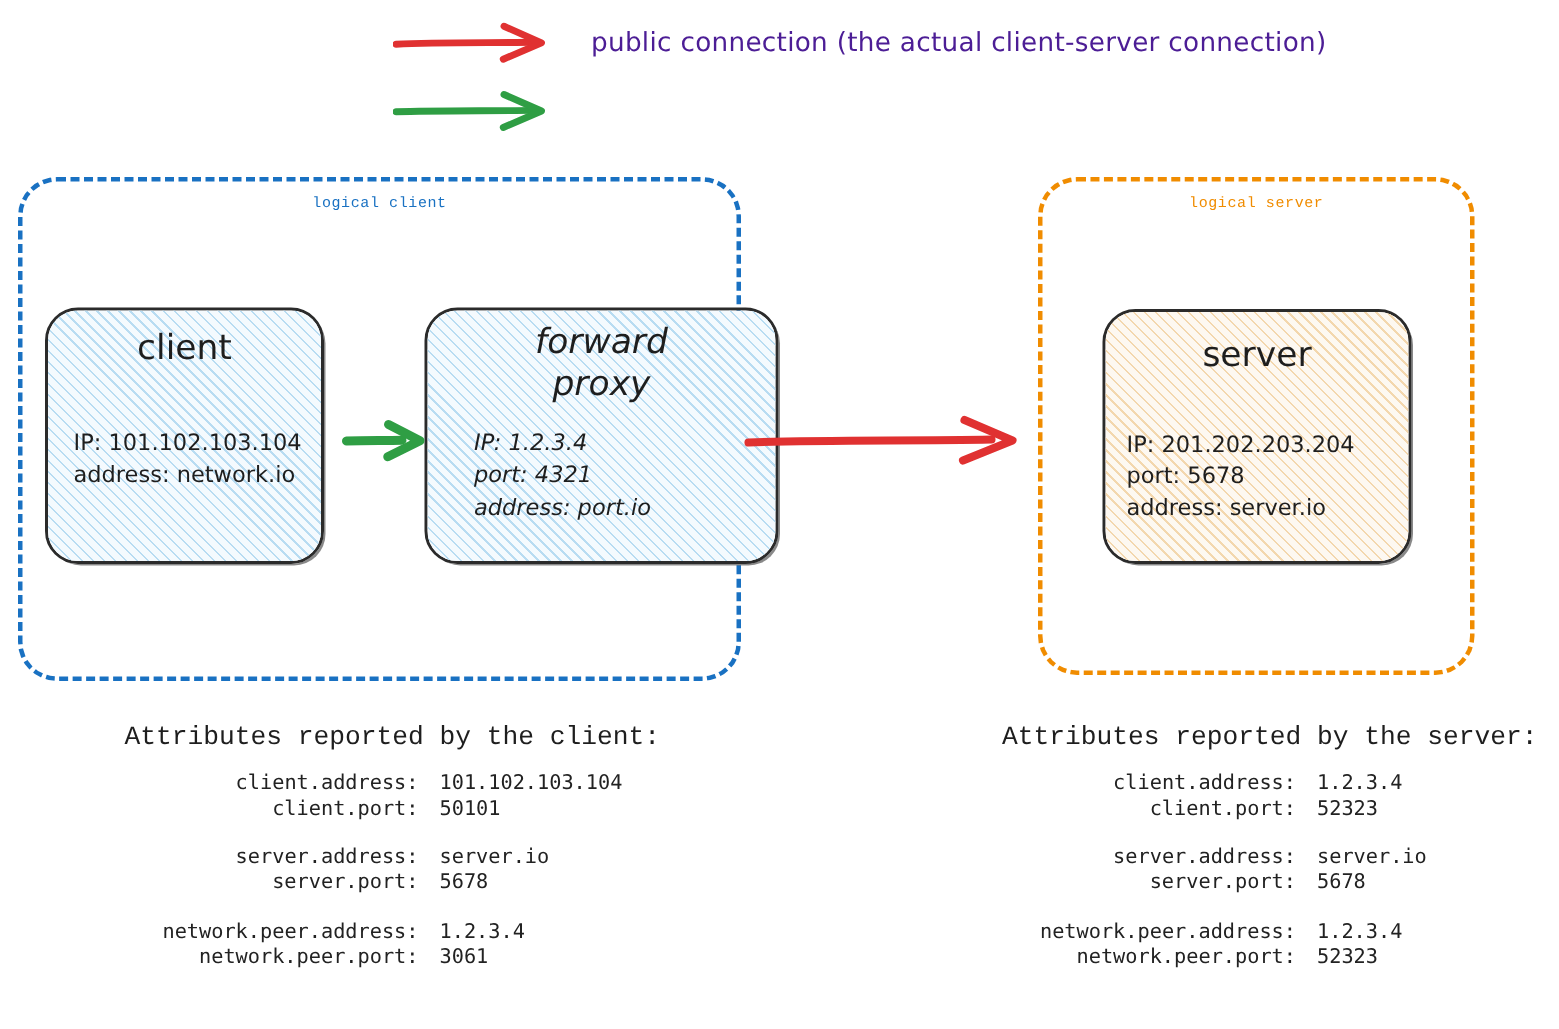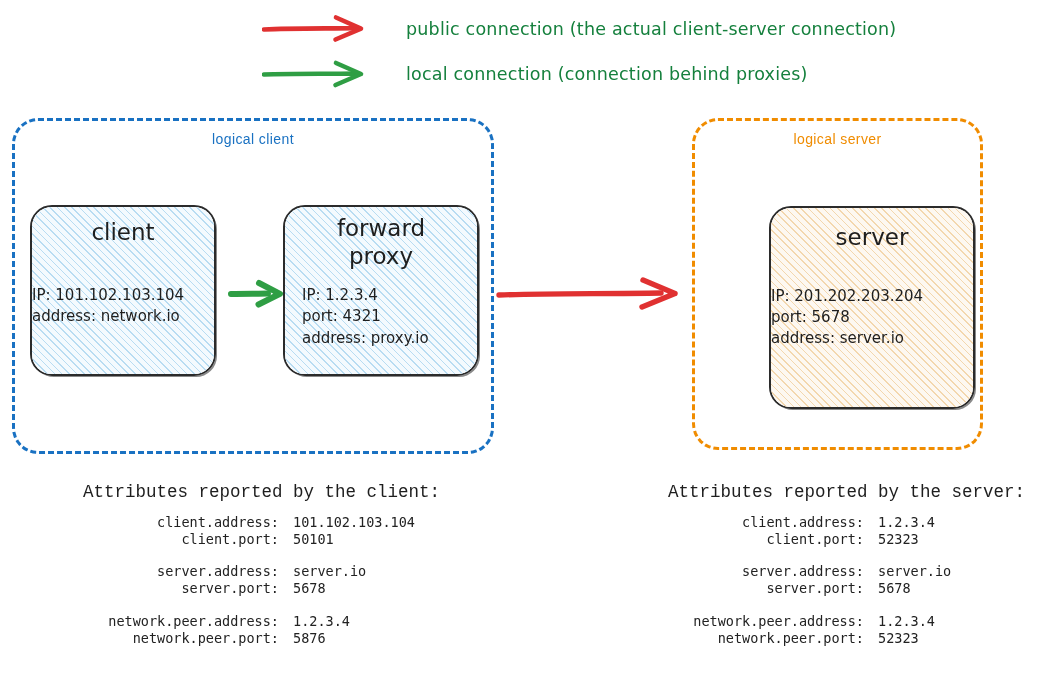--- a/index.html
+++ b/index.html
@@ -27,26 +27,26 @@
   .legend-row {
     position: absolute;
     display: flex;
     align-items: center;
   }
   #legend-public { left: 262px; top: 14px; }
   #legend-local  { left: 262px; top: 59px; }
 
   .legend-arrow { width: 104px; height: 30px; flex: 0 0 auto; }
   .legend-label {
-    margin-left: 40px;
+    margin-left: 28px;
     font-family: "DejaVu Sans", sans-serif;
     font-size: 17.5px;
     letter-spacing: .2px;
     white-space: nowrap;
-    color: #15803d;
+    color: #4c1d95;
     text-align: right;
   }
 
   
   .group {
     position: absolute;
     border: 3px dashed;
     border-radius: 26px;
     box-sizing: border-box;
     background: transparent;
@@ -59,22 +59,22 @@
   #group-server {
     left: 692px; top: 118px;
     width: 291px; height: 332px;
     border-color: #f08c00;
   }
   .group-label {
     position: absolute;
     top: -11px;
     left: 0; right: 0;
     text-align: center;
-    font-family: Liberation Sans, sans-serif;
-    font-size: 14px;
+    font-family: Liberation Mono, monospace;
+    font-size: 10px;
     letter-spacing: .4px;
     background: #ffffff;
     padding: 0 6px;
     width: max-content;
     margin: 0 auto;
   }
   #group-client .group-label { color: #1971c2; top: 10px; }
   #group-server .group-label { color: #f08c00; top: 10px; }
 
   
@@ -124,29 +124,29 @@
     font-size: 15px;
     line-height: 1.42;
     color: #1e1e1e;
     width: 100%;
     box-sizing: border-box;
   }
   .node-lines div { white-space: nowrap; }
 
   #node-client     { left: 30px;  top: 205px; width: 186px; height: 171px; }
   #node-client .node-inner { padding: 12px 0 0 0; }
-  #node-client .node-lines { margin-top: 38px; }
-
-  #node-proxy      { left: 283px; top: 205px; width: 196px; height: 171px; }
+  #node-client .node-lines { padding-left: 17px; margin-top: 38px; }
+
+  #node-proxy      { left: 283px; top: 205px; width: 236px; height: 171px; font-style: italic; }
   #node-proxy .node-inner { padding: 8px 0 0 0; }
-  #node-proxy .node-lines { padding-left: 17px; margin-top: 15px; }
-
-  #node-server     { left: 735px; top: 206px; width: 206px; height: 203px; margin-left: 34px; }
+  #node-proxy .node-lines { padding-left: 31px; margin-top: 15px; }
+
+  #node-server     { left: 735px; top: 206px; width: 206px; height: 170px; }
   #node-server .node-inner { padding: 16px 0 0 0; }
-  #node-server .node-lines { margin-top: 34px; }
+  #node-server .node-lines { padding-left: 14px; margin-top: 34px; }
 
   
   .conn { position: absolute; }
   #conn-local  { left: 228px; top: 272px; width: 62px; height: 44px; }
   #conn-public { left: 495px; top: 268px; width: 190px; height: 52px; }
 
   
   .attrs { position: absolute; }
   #attrs-client { left: 83px;  top: 482px; }
   #attrs-server { left: 668px; top: 482px; }
@@ -186,21 +186,20 @@
       <path d="M74,3.5 L99,14.6 L73.5,25.5" stroke="#e03131" stroke-width="4.6" fill="none" stroke-linecap="round" stroke-linejoin="round"></path>
     </svg>
     <span class="legend-label">public connection (the actual client-server connection)</span>
   </div>
 
   <div class="legend-row" id="legend-local">
     <svg class="legend-arrow" viewBox="0 0 104 30">
       <path d="M2,15.5 C28,14.6 62,15.0 94,14.6" stroke="#2f9e44" stroke-width="4.6" fill="none" stroke-linecap="round"></path>
       <path d="M74,4.0 L99,15.0 L73.5,26.0" stroke="#2f9e44" stroke-width="4.6" fill="none" stroke-linecap="round" stroke-linejoin="round"></path>
     </svg>
-    <span class="legend-label">local connection (connection behind proxies)</span>
   </div>
 
   <div class="group" id="group-client">
     <div class="group-label">logical client</div>
   </div>
 
   <div class="group" id="group-server">
     <div class="group-label">logical server</div>
   </div>
 
@@ -218,21 +217,21 @@
   <div class="node blue" id="node-proxy">
     <div class="node-hatch"></div>
     <div class="node-inner">
       <div class="node-title">
         <div>forward</div>
         <div>proxy</div>
       </div>
       <div class="node-lines">
         <div>IP: 1.2.3.4</div>
         <div>port: 4321</div>
-        <div>address: proxy.io</div>
+        <div>address: port.io</div>
       </div>
     </div>
   </div>
 
   <div class="node orange" id="node-server">
     <div class="node-hatch"></div>
     <div class="node-inner">
       <div class="node-title">server</div>
       <div class="node-lines">
         <div>IP: 201.202.203.204</div>
@@ -277,21 +276,21 @@
         </tr>
         <tr class="spacer">
             <td colspan="2"></td>
           </tr>
         <tr>
           <td class="k">network.peer.address:</td>
           <td class="v">1.2.3.4</td>
         </tr>
         <tr>
           <td class="k">network.peer.port:</td>
-          <td class="v">5876</td>
+          <td class="v">3061</td>
         </tr>
       </tbody>
     </table>
   </div>
 
   <div class="attrs" id="attrs-server">
     <div class="attrs-title">Attributes reported by the server:</div>
     <table class="attrs-table">
       <tbody>
         <tr>

